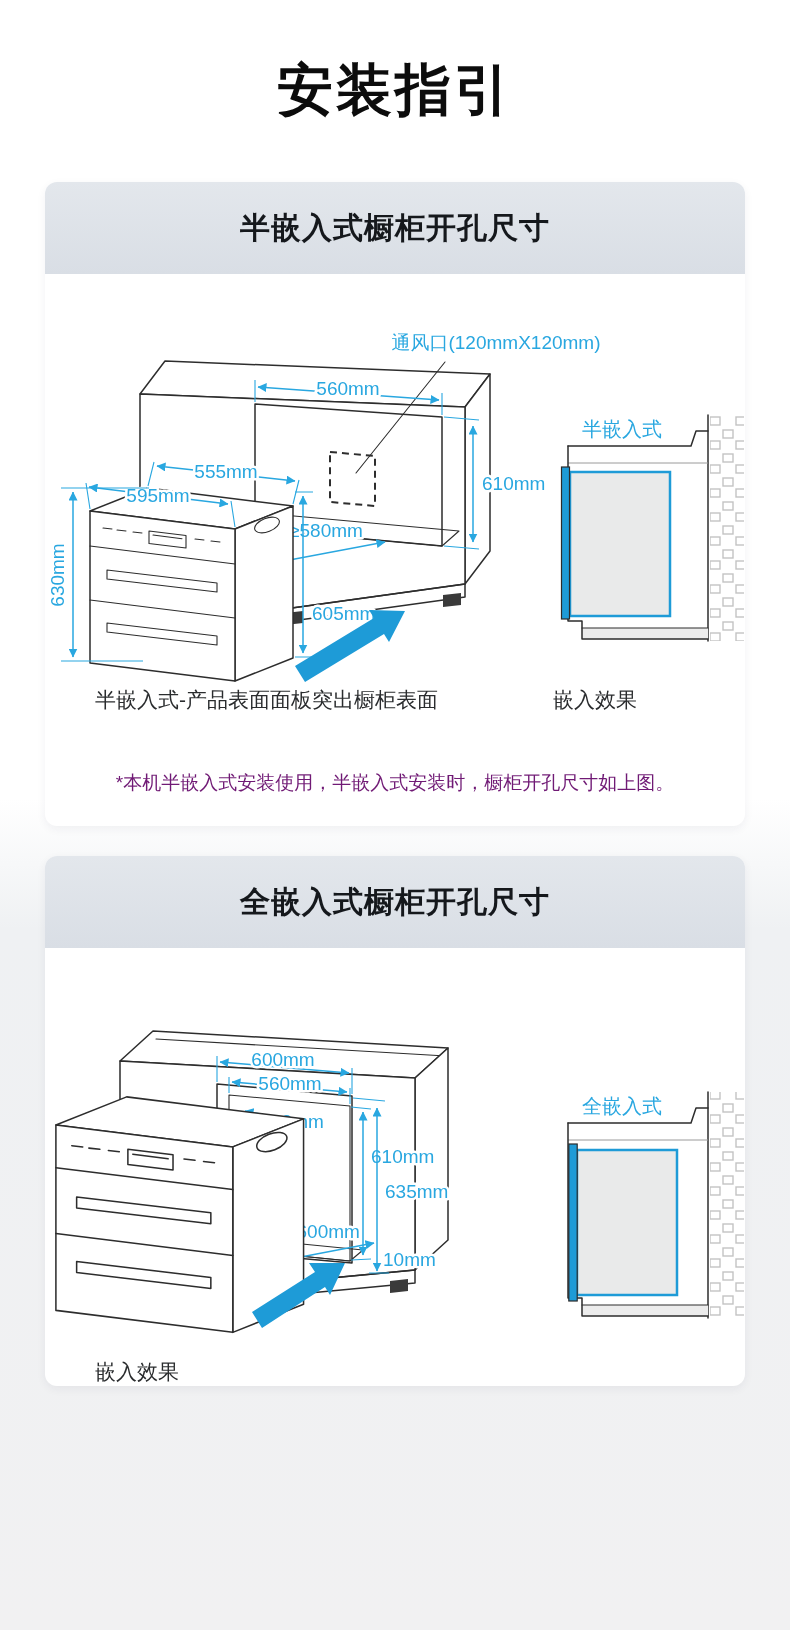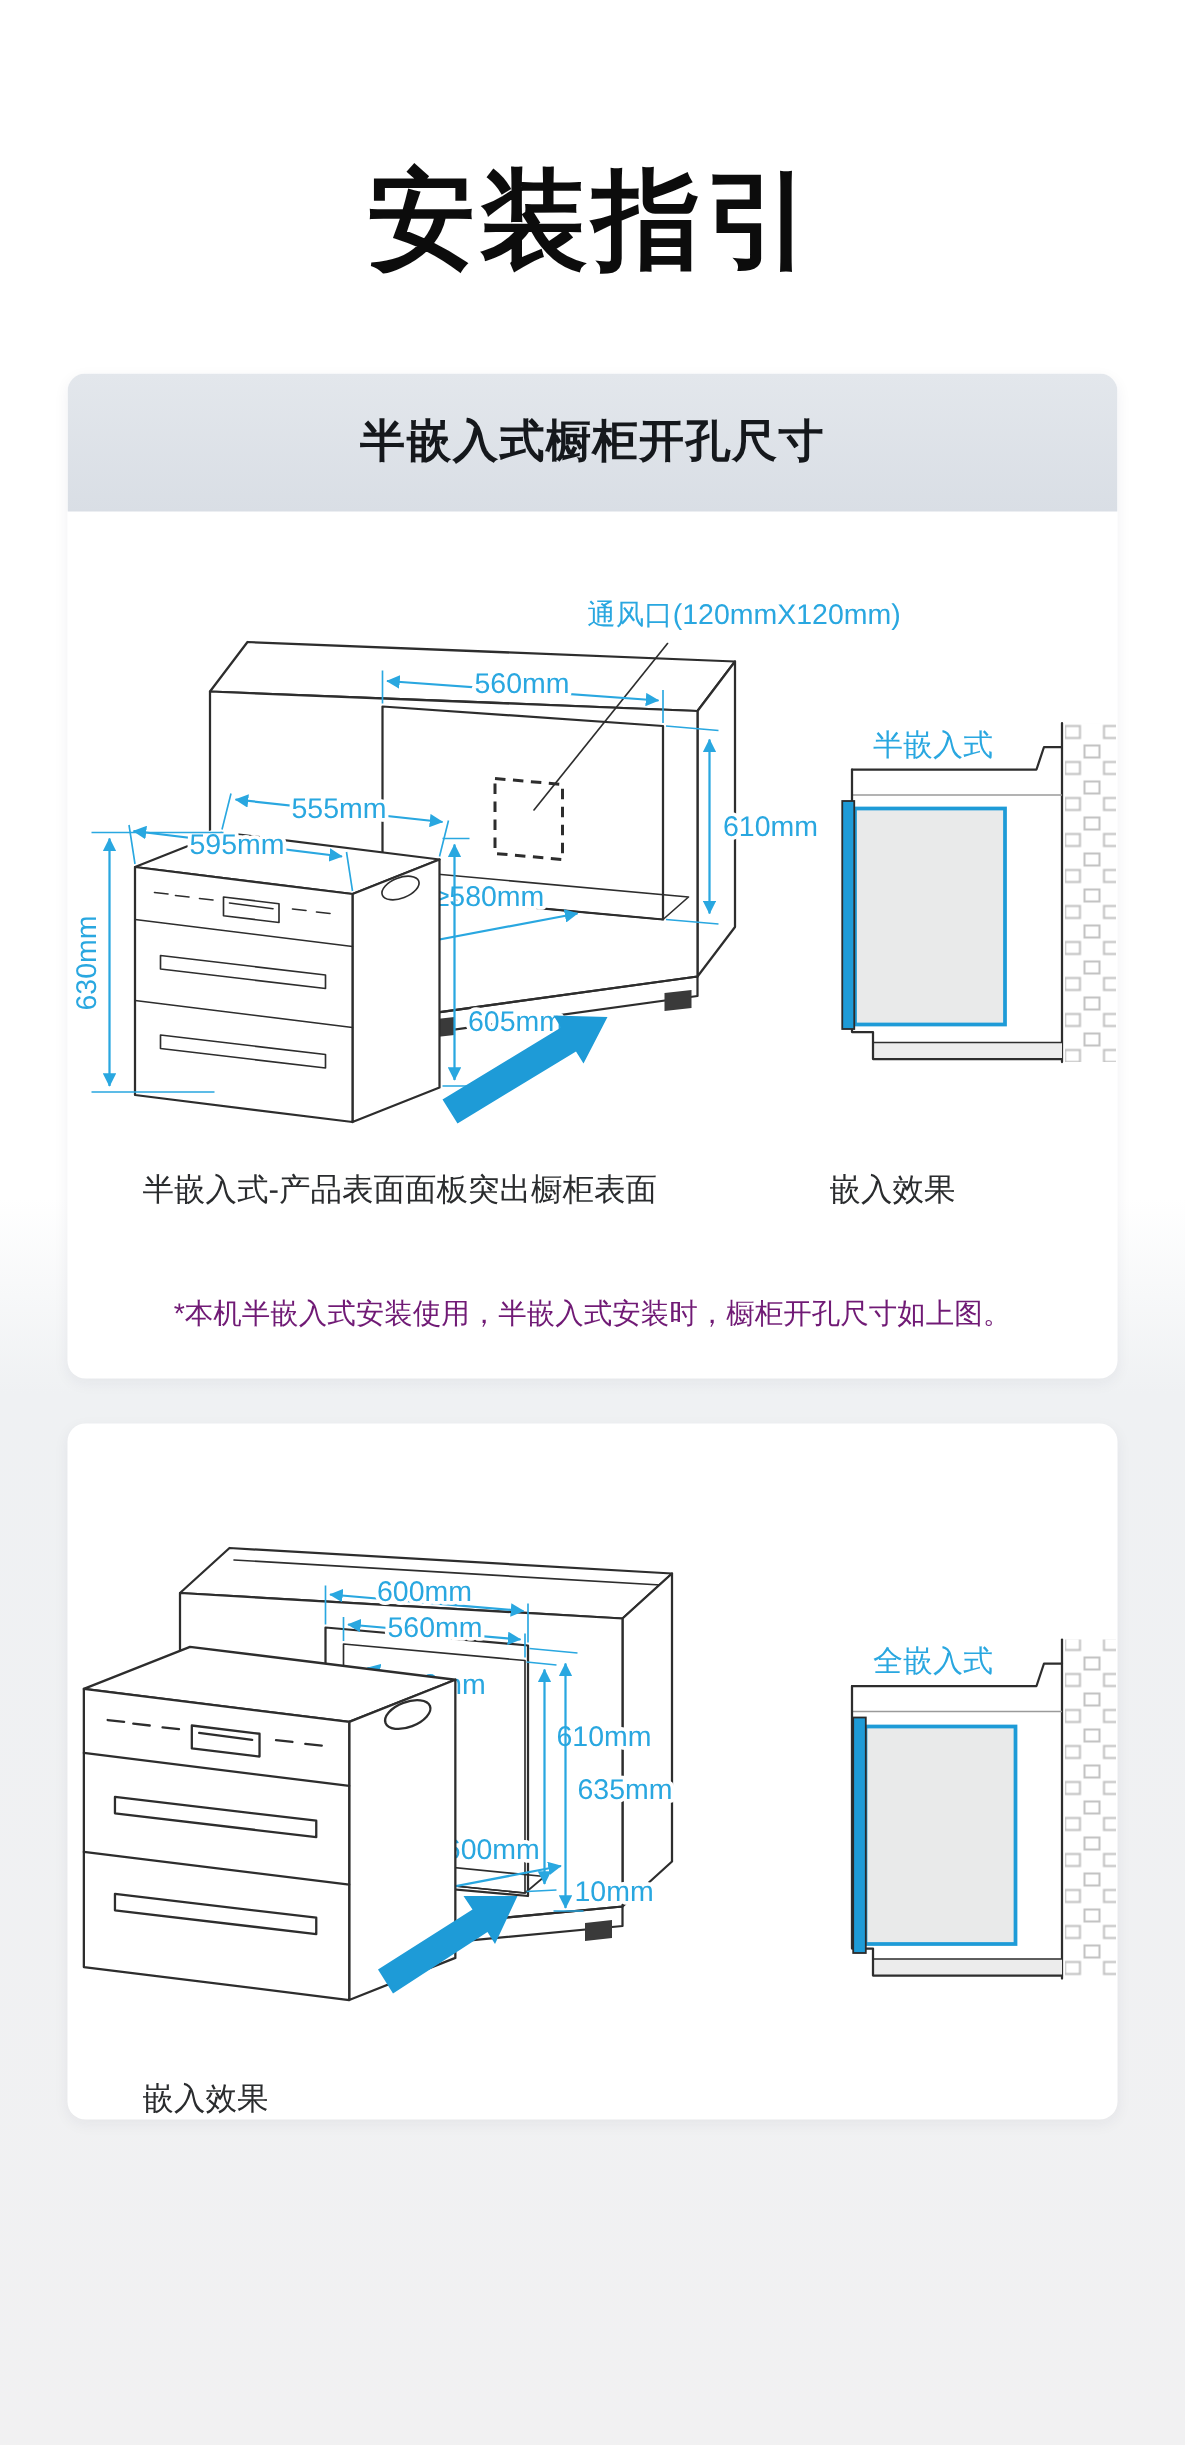--- a/index.html
+++ b/index.html
@@ -4,37 +4,37 @@
 <style>
   :root{ --accent:#29a7e0; --arrow:#1e9bd7; --line:#2d2d2d; }
   html,body{margin:0;padding:0;}
   body{
     width:790px;height:1630px;overflow:hidden;
     background:linear-gradient(180deg,#ffffff 0%,#ffffff 49%,#eff1f3 57%,#f1f1f2 100%);
     font-family:"Liberation Sans","DejaVu Sans",sans-serif;
     -webkit-font-smoothing:antialiased;
   }
   .title{
-    margin:0;padding-top:106px;text-align:center;
-    font-size:72px;line-height:1.15;font-weight:800;color:#0c0c0c;letter-spacing:3px;
+    margin:0;padding-top:58px;text-align:center;
+    font-size:56px;line-height:1.15;font-weight:800;color:#0c0c0c;letter-spacing:3px;
   }
   .card{
     width:700px;margin:60px auto 0 auto;background:#ffffff;border-radius:12px;
     box-shadow:0 3px 10px rgba(30,40,60,.06);overflow:hidden;
   }
   .card + .card{margin-top:30px;}
   .card-header{
     height:92px;display:flex;align-items:center;justify-content:center;
     background:linear-gradient(180deg,#e3e7ec 0%,#d9dee5 100%);
     font-size:30px;font-weight:700;color:#15181c;letter-spacing:1px;
   }
   svg.diagram{display:block;width:700px;margin-top:10px;}
   .captions{
     display:flex;justify-content:space-between;align-items:center;
-    padding:0 108px 0 50px;margin-top:26px;
+    padding:0 108px 0 50px;margin-top:0;
     font-size:21px;color:#2a2c2e;
   }
   .note{
     text-align:center;color:#701a75;font-size:19px;
     margin:56px 20px 30px 20px;
   }
   
   svg text{font-family:"Liberation Sans","DejaVu Sans",sans-serif;}
   .ln{stroke:var(--line);stroke-width:1.5;fill:none;stroke-linejoin:round;stroke-linecap:round;}
   .thin{stroke-width:1.1;}
@@ -138,20 +138,21 @@
   </svg>
 
   <div class="captions">
     <span>半嵌入式-产品表面面板突出橱柜表面</span>
     <span>嵌入效果</span>
   </div>
   <div class="note">*本机半嵌入式安装使用，半嵌入式安装时，橱柜开孔尺寸如上图。</div>
 </div>
 
 <div class="card">
+  <div class="card-header">全嵌入式橱柜开孔尺寸</div>
 
   <svg class="diagram" viewBox="0 0 700 400" height="400">
     <defs>
       <marker id="m2" markerUnits="userSpaceOnUse" markerWidth="9" markerHeight="9" viewBox="0 0 9 9" refX="8.5" refY="4.5" orient="auto-start-reverse">
         <path d="M0,0 L9,4.5 L0,9 Z" fill="#29a7e0"></path>
       </marker>
       <pattern id="bricks2" width="26" height="24" patternUnits="userSpaceOnUse">
         <g fill="none" stroke="#c3c3c3" stroke-width="1.4">
           <rect x="2" y="2" width="10" height="8"></rect>
           <rect x="15" y="13" width="10" height="8"></rect>

